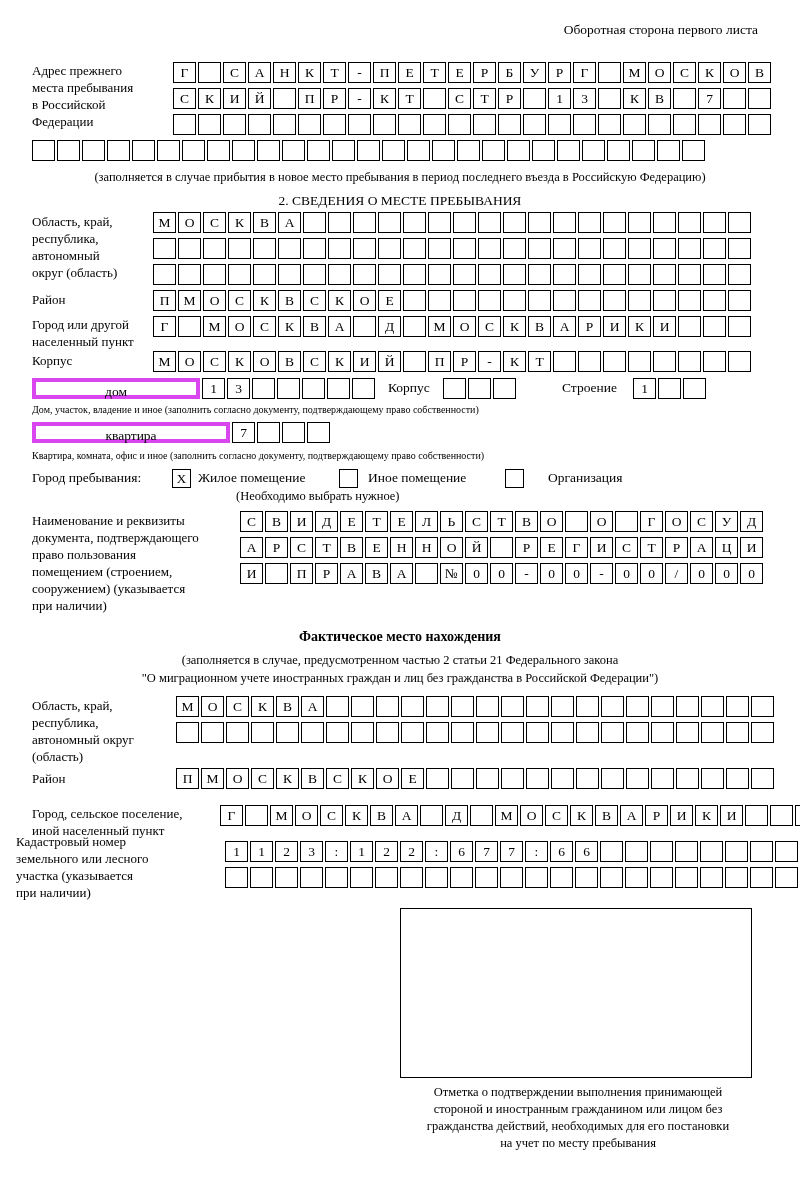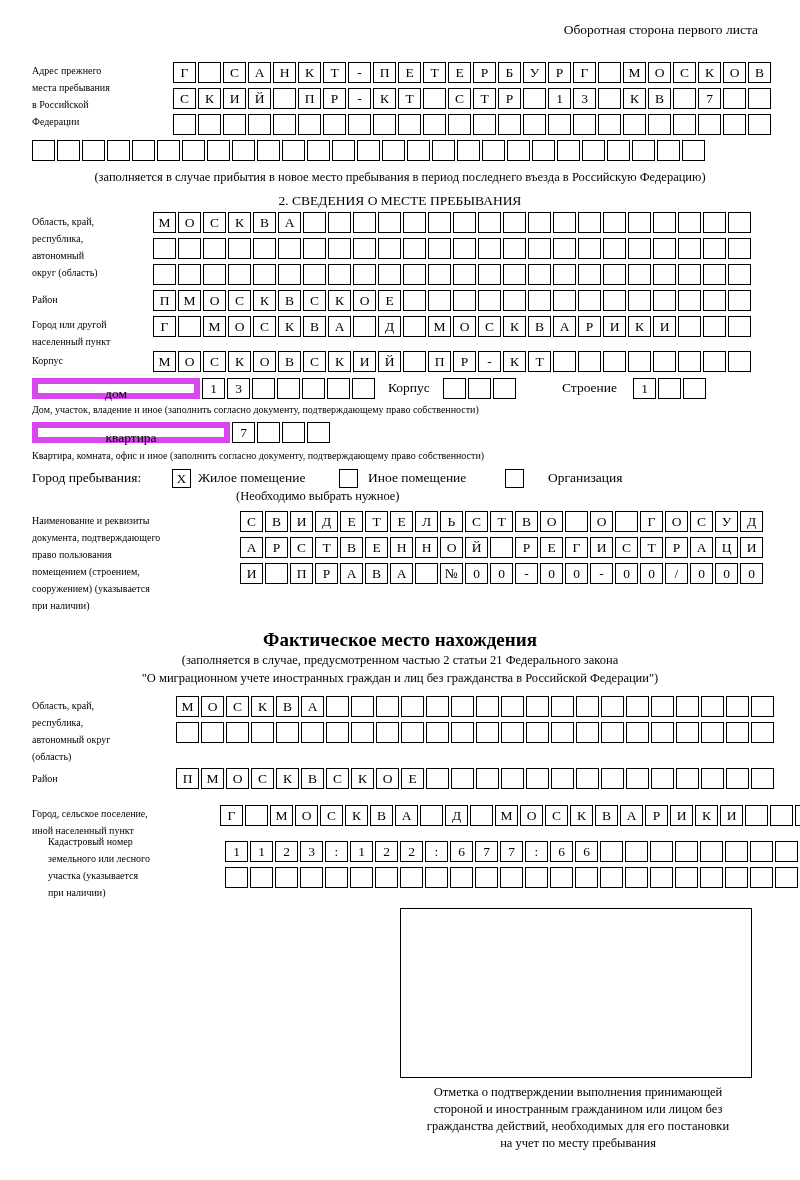--- a/index.html
+++ b/index.html
@@ -21,21 +21,21 @@
     height: 1180px;
   }
   .hdr-right {
     position: absolute;
     right: 42px;
     top: 22px;
     font-size: 13.5px;
   }
   .lbl {
     position: absolute;
-    font-size: 10px;
+    font-size: 13px;
     line-height: 17px;
     white-space: pre-line;
   }
   .lbl.small { font-size: 10px; }
   .center-note {
     position: absolute;
     font-size: 12.5px;
     text-align: center;
     width: 100%;
     left: 0;
@@ -46,21 +46,21 @@
     left: 0;
     text-align: center;
     font-size: 13.5px;
     font-weight: normal;
   }
   .sub-title {
     position: absolute;
     width: 100%;
     left: 0;
     text-align: center;
-    font-size: 19px;
+    font-size: 14px;
     font-weight: bold;
   }
   
   .row {
     position: absolute;
     display: flex;
   }
   .cell {
     width: 23px;
     height: 21px;
@@ -69,21 +69,21 @@
     box-sizing: border-box;
     font-size: 13.5px;
     line-height: 19px;
     text-align: center;
     font-family: "Liberation Serif", serif;
     background: #fff;
   }
   .cell.blank { }
   .wide-box {
     position: absolute;
-    border: 6px solid #d946ef;
+    border: 4px solid #d946ef;
     box-sizing: border-box;
     height: 21px;
     font-size: 13.5px;
     line-height: 19px;
     text-align: center;
   }
   .inline-lbl {
     position: absolute;
     font-size: 13.5px;
   }
@@ -633,21 +633,21 @@
       <div class="cell">А</div>
       <div class="cell">Р</div>
       <div class="cell">И</div>
       <div class="cell">К</div>
       <div class="cell">И</div>
       <div class="cell blank"></div>
       <div class="cell blank"></div>
       <div class="cell blank"></div>
     </div>
 
-  <div class="lbl" style="left:48px; top:833px;">Кадастровый номер
+  <div class="lbl" style="left:16px; top:833px;">Кадастровый номер
 земельного или лесного
 участка (указывается
 при наличии)</div>
   <div class="row" id="al-cad-0" style="left:225px; top:841px;">
       <div class="cell">1</div>
       <div class="cell">1</div>
       <div class="cell">2</div>
       <div class="cell">3</div>
       <div class="cell">:</div>
       <div class="cell">1</div>

